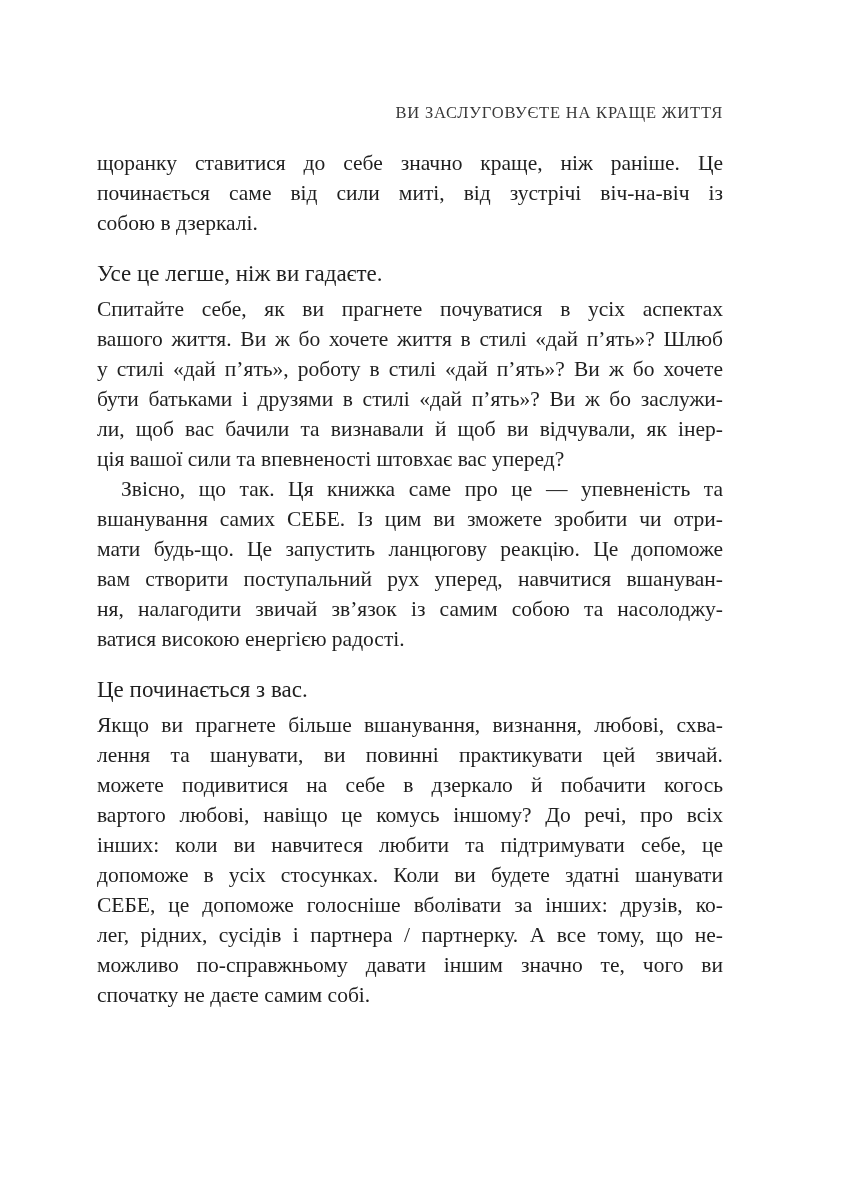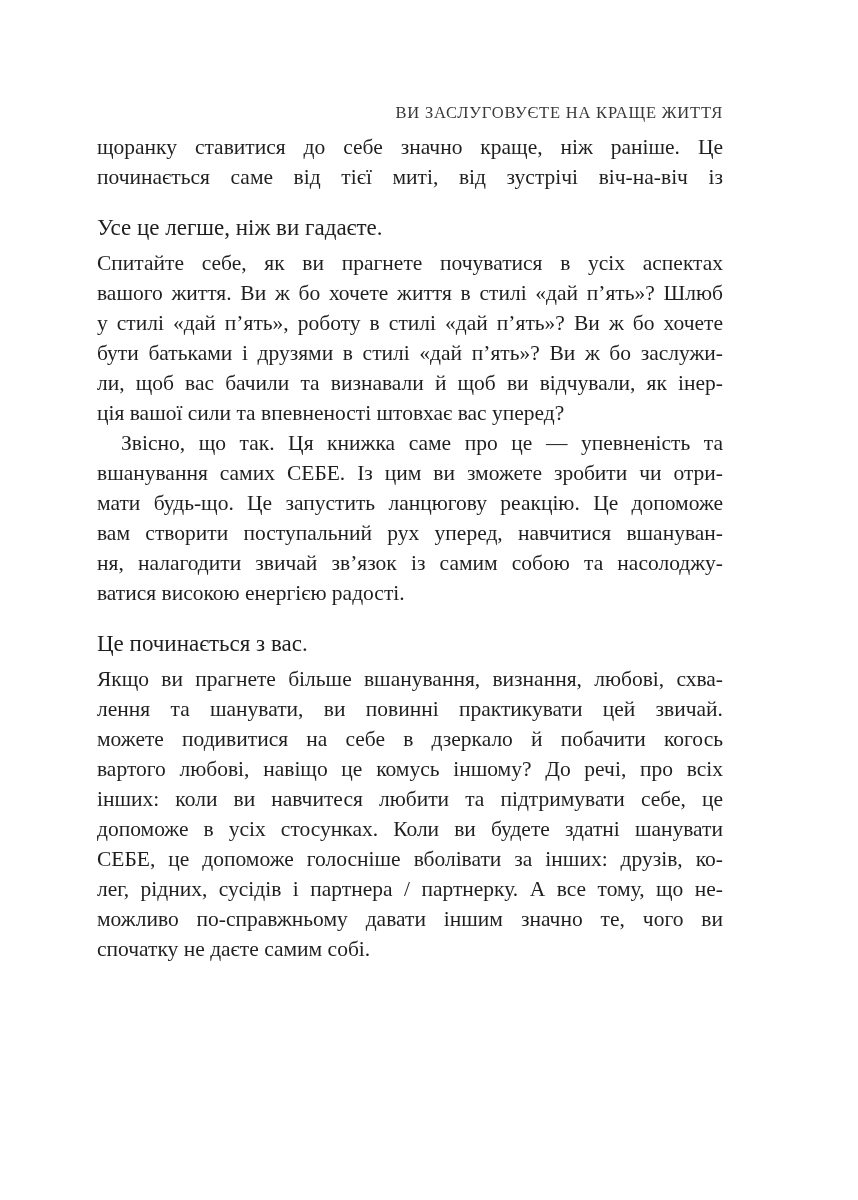--- a/index.html
+++ b/index.html
@@ -24,21 +24,21 @@
     left: 97px;
     width: 626px;
     text-align: right;
     font-size: 16.5px;
     letter-spacing: 0.8px;
     color: var(--header-text);
     white-space: nowrap;
   }
   .content {
     position: absolute;
-    top: 132px;
+    top: 148px;
     left: 97px;
     width: 626px;
   }
   .paragraph { }
   .line {
     font-size: 21.5px;
     line-height: 30px;
     white-space: normal;
     color: var(--body-text);
   }
@@ -73,21 +73,22 @@
 </style>
 </head>
 <body>
 
 <div class="page">
   <div class="running-header">ВИ ЗАСЛУГОВУЄТЕ НА КРАЩЕ ЖИТТЯ</div>
 
   <div class="content">
       <div class="paragraph">
         <div class="line just">щоранку ставитися до себе значно краще, ніж раніше. Це</div>
-        <div class="line just">починається саме від тієї миті, від зустрічі віч-на-віч із</div>
+        <div class="line just">починається саме від сили миті, від зустрічі віч-на-віч із</div>
+        <div class="line">собою в дзеркалі.</div>
       </div>
       <h2 class="heading">Усе це легше, ніж ви гадаєте.</h2>
       <div class="paragraph">
         <div class="line just">Спитайте себе, як ви прагнете почуватися в усіх аспектах</div>
         <div class="line just">вашого життя. Ви ж бо хочете життя в стилі «дай п’ять»? Шлюб</div>
         <div class="line just">у стилі «дай п’ять», роботу в стилі «дай п’ять»? Ви ж бо хочете</div>
         <div class="line just">бути батьками і друзями в стилі «дай п’ять»? Ви ж бо заслужи-</div>
         <div class="line just">ли, щоб вас бачили та визнавали й щоб ви відчували, як інер-</div>
         <div class="line">ція вашої сили та впевненості штовхає вас уперед?</div>
       </div>

